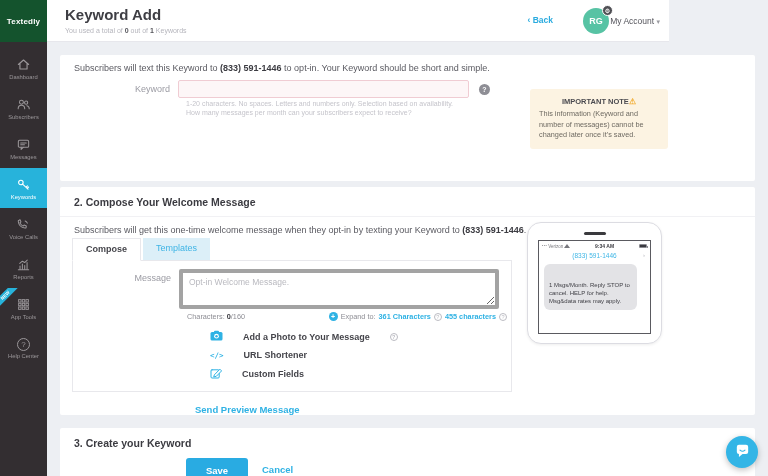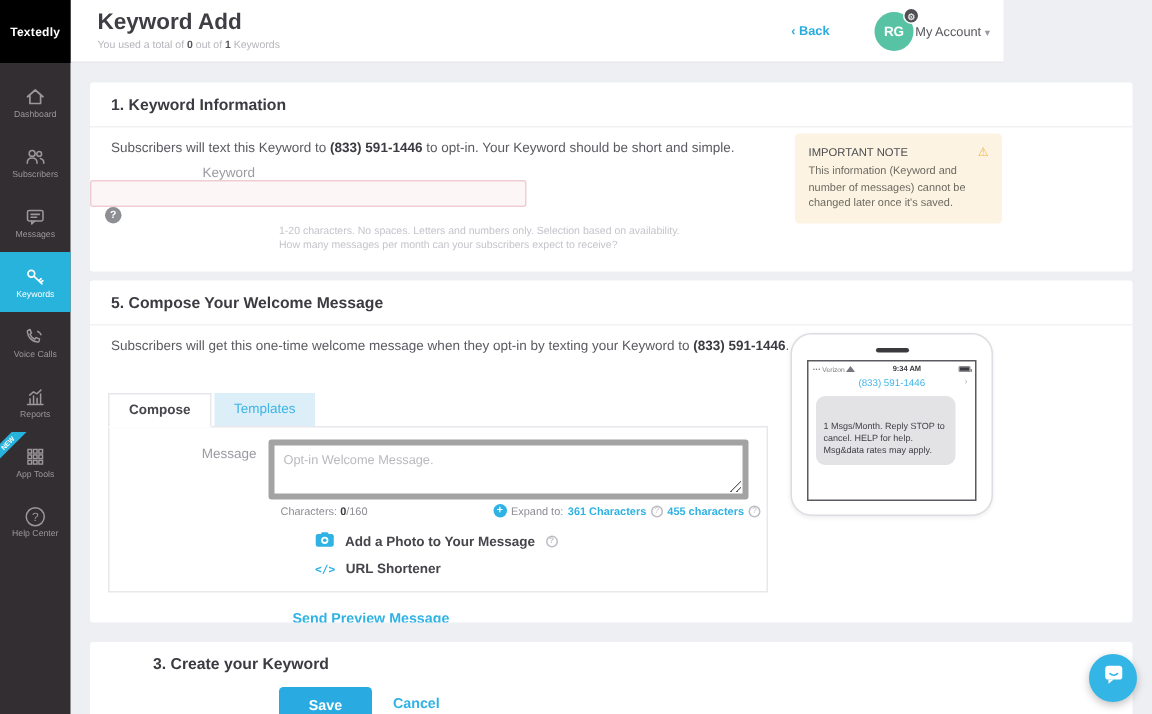--- a/index.html
+++ b/index.html
@@ -1,21 +1,21 @@
 <!DOCTYPE html>
 <html><head>
 <meta charset="utf-8">
 <style>
   * { box-sizing:border-box; margin:0; padding:0; }
   html,body { width:768px; height:476px; }
   body { position:relative; overflow:hidden; background:#edeff3; font-family:"Liberation Sans",sans-serif; -webkit-font-smoothing:antialiased; }
 
   
   .sidebar { position:absolute; left:0; top:0; width:47px; height:476px; background:#332e31; z-index:6; }
-  .logo { height:42px; display:flex; align-items:center; justify-content:center; color:#fff; font-size:8px; font-weight:bold; letter-spacing:.2px; background:#000000; }
+  .logo { height:42px; display:flex; align-items:center; justify-content:center; color:#fff; font-size:8px; font-weight:bold; letter-spacing:.2px; background:#14532d; }
   .nav { position:absolute; top:48px; left:0; width:47px; }
   .nav-item { height:40px; display:flex; flex-direction:column; align-items:center; justify-content:center; color:#9b979a; position:relative; cursor:pointer; overflow:hidden; }
   .nav-item svg { display:block; }
   .nv-label { font-size:5.8px; margin-top:2px; white-space:nowrap; }
   .nav-item.active { background:#27b3db; color:#fff; }
   .new-badge { position:absolute; top:4px; left:-9px; background:#27b3db; color:#fff; font-size:4.5px; font-weight:bold; padding:1px 9px; transform:rotate(-45deg); }
   .hc-circle { display:flex; width:13px; height:13px; border:1.2px solid currentColor; border-radius:50%; font-size:8px; align-items:center; justify-content:center; }
 
   
   .header { position:absolute; left:47px; top:0; width:622px; height:42px; background:#fff; border-bottom:1px solid #e7e7ec; z-index:5; }
@@ -27,54 +27,54 @@
   .avatar-badge { position:absolute; top:-3px; right:-4px; width:11px; height:11px; border-radius:50%; background:#4f4f54; border:1px solid #fff; color:#e3e3e3; font-size:6px; display:flex; align-items:center; justify-content:center; }
   .account { position:absolute; right:9px; top:16px; font-size:8.5px; color:#55555c; cursor:pointer; }
   .caret { color:#9a9aa0; font-size:7px; }
 
   
   .card { position:absolute; left:60px; width:695px; background:#fff; border-radius:2px; overflow:hidden; }
   .card1 { top:55px; height:126px; }
   .card2 { top:187px; height:228px; }
   .card3 { top:428px; height:60px; }
   .card-head { padding:9px 14px 8px; font-size:10.5px; font-weight:bold; color:#3b3b41; border-bottom:1px solid #f1f1f4; }
-  .card3 .card-head { border-bottom:none;margin-left:28px; }
+  .card3 .card-head { border-bottom:none; }
   .desc { margin:8px 14px 0; font-size:9px; color:#5a5a61; }
   .desc b { color:#3b3b41; }
 
   
-  .form-row { display:flex; align-items:flex-start; margin:7px 14px 0 0;flex-direction:column; }
+  .form-row { display:flex; align-items:center; margin:7px 14px 0 0; }
   .f-label { width:118px; text-align:right; font-size:9px; color:#9b9ba3; padding-right:8px; flex:none; }
   .input-keyword { width:291px; height:18px; background:#fdf6f7; border:1px solid #f0ccd3; border-radius:2px; font-size:9px; padding:0 6px; color:#3b3b41; font-family:inherit; outline:none; }
   .input-mpm { width:54px; height:18px; background:#fff; border:1px solid #a7d3ba; border-radius:2px; font-size:9px; padding:0 6px; color:#3b3b41; font-family:inherit; outline:none; }
   .q-dark { width:11px; height:11px; border-radius:50%; background:#8e8e95; color:#fff; font-size:7px; font-weight:bold; display:flex; align-items:center; justify-content:center; margin-left:10px; flex:none; cursor:pointer; }
   .help { margin:2px 0 0 126px; font-size:7px; color:#c5c4cb; }
   .note { position:absolute; left:470px; top:34px; width:138px; background:#fcf3e2; border-radius:3px; padding:8px 9px; }
-  .note-head { display:flex; justify-content:space-between; align-items:center; font-size:7.5px; font-weight:normal; color:#4b4b50; }
+  .note-head { display:flex; justify-content:center; align-items:center; font-size:7.5px; font-weight:bold; color:#4b4b50; }
   .warn { color:#f2b13e; font-size:8px; }
   .note-body { margin-top:3px; font-size:7.3px; color:#6e6a62; line-height:1.45; }
 
   
-  .tabs { margin:27px 0 0 12px; display:flex; position:relative; z-index:2; }
+  .tabs { margin:3px 0 0 12px; display:flex; position:relative; z-index:2; }
   .tab { padding:5px 13px 6px; font-size:9px; cursor:pointer; }
   .tab.active { background:#fff; border:1px solid #e8e8ec; border-bottom:1px solid #fff; font-weight:bold; color:#46464c; margin-bottom:-1px; }
   .tab.alt { background:#dceff8; color:#3eb4e5; margin-left:2px; }
   .panel { margin-left:12px; width:440px; border:1px solid #e8e8ec; padding:8px 0 10px; position:relative; z-index:1; }
   .msg-row { display:flex; }
   .msg-label { width:106px; text-align:right; font-size:9px; color:#9b9ba3; padding:4px 8px 0 0; flex:none; }
   .msg { width:320px; height:40px; border:4px solid #a3a3a3; border-radius:2px; resize:both; font-family:inherit; font-size:8.5px; padding:4px 6px; color:#3b3b41; background:#fff; outline:none; }
   .msg::placeholder { color:#b9b9bf; }
   .chars-row { display:flex; justify-content:space-between; align-items:center; margin:3px 0 0 114px; width:320px; font-size:7.3px; color:#8d8d94; }
   .chars-left b { color:#3b3b41; }
   .expand { display:flex; align-items:center; gap:3px; white-space:nowrap; }
   .plus { width:9px; height:9px; border-radius:50%; background:#2fb2e4; color:#fff; font-size:7px; font-weight:bold; display:flex; align-items:center; justify-content:center; cursor:pointer; }
   .exp-link { color:#2fb2e4; font-weight:bold; cursor:pointer; }
   .q-light { width:8px; height:8px; border-radius:50%; border:1px solid #bcbcc3; color:#bcbcc3; font-size:5.5px; display:flex; align-items:center; justify-content:center; flex:none; cursor:pointer; }
   .opts { margin:9px 0 0 114px; display:flex; flex-direction:column; gap:7px; }
-  .opt { display:flex; align-items:center; gap:7px; font-size:9px; font-weight:bold; color:#45454b; cursor:pointer;padding-left:23px; }
+  .opt { display:flex; align-items:center; gap:20px; font-size:9px; font-weight:bold; color:#45454b; cursor:pointer;padding-left:23px; }
   .code-ic { color:#2fb2e4; font-weight:bold; font-size:7.5px; font-family:"DejaVu Sans Mono",monospace; }
   .preview { margin:12px 0 0 135px; display:inline-block; font-size:9.5px; font-weight:bold; color:#2fb2e4; cursor:pointer; }
 
   
   .phone { position:absolute; left:467px; top:35px; width:135px; height:122px; background:#fff; border:1px solid #dcdce2; border-radius:14px; box-shadow:0 1px 3px rgba(0,0,0,.07); }
   .speaker { width:22px; height:3px; background:#3a3a3e; border-radius:2px; margin:9px auto 0; }
   .screen { margin:5px auto 0; width:113px; height:94px; border:1px solid #5a5a60; background:#fff; overflow:hidden; }
   .status { display:flex; justify-content:space-between; align-items:center; padding:2px 3px 0; font-size:4.5px; color:#77777d; }
   .s-left { display:flex; align-items:center; gap:1px; }
   .dots { font-size:3.5px; letter-spacing:.5px; }
@@ -204,21 +204,20 @@
     <span>RG</span>
     <span class="avatar-badge">⚙</span>
   </div>
   <div class="account">
     <span>My Account</span>
     <span class="caret">▾</span>
   </div>
 </div>
 
 <div class="card card1">
-  <div class="card-head">1. Keyword Information</div>
   <div class="desc">
     <span>Subscribers will text this Keyword to </span><b>(833) 591-1446</b><span> to opt-in. Your Keyword should be short and simple.</span>
   </div>
   <div class="form-row">
     <span class="f-label">Keyword</span>
     <input class="input-keyword" type="text" value="" style="">
     <span class="q-dark">?</span>
   </div>
   <div class="help">1-20 characters. No spaces. Letters and numbers only. Selection based on availability.</div>
   <div class="help">How many messages per month can your subscribers expect to receive?</div>
@@ -226,21 +225,21 @@
   <div class="note">
     <div class="note-head">
       <span>IMPORTANT NOTE</span>
       <span class="warn">⚠</span>
     </div>
     <div class="note-body">This information (Keyword and number of messages) cannot be changed later once it's saved.</div>
   </div>
 </div>
 
 <div class="card card2">
-  <div class="card-head">5. Compose Your Welcome Message</div>
+  <div class="card-head">2. Compose Your Welcome Message</div>
   <div class="desc">
     <span>Subscribers will get this one-time welcome message when they opt-in by texting your Keyword to </span><b>(833) 591-1446</b><span>.</span>
   </div>
 
   <div class="tabs">
     <div class="tab active">Compose</div>
     <div class="tab alt">Templates</div>
   </div>
 
   <div class="panel">
@@ -270,20 +269,27 @@
               <circle cx="6.5" cy="6.2" r="2.4" fill="#fff"></circle>
               <circle cx="6.5" cy="6.2" r="1.2" fill="#2fb2e4"></circle>
             </svg></span>
         <span>Add a Photo to Your Message</span>
         <span class="q-light">?</span>
       </div>
       <div class="opt">
         <span class="code-ic">&lt;/&gt;</span>
         <span>URL Shortener</span>
       </div>
+      <div class="opt">
+        <span><svg width="12" height="12" viewBox="0 0 12 12" fill="none" stroke="#2fb2e4" stroke-width="1" stroke-linecap="round" stroke-linejoin="round">
+              <rect x="1" y="2.8" width="8.2" height="8.2" rx="1"></rect>
+              <path d="M4.6 7.6 l5.3-5.4 1.7 1.7 -5.3 5.4 -2.2 0.5 z" fill="#fff"></path>
+            </svg></span>
+        <span>Custom Fields</span>
+      </div>
     </div>
   </div>
 
   <span class="preview">Send Preview Message</span>
 
   
   <div class="phone">
     <div class="speaker"></div>
     <div class="screen">
       <div class="status">

